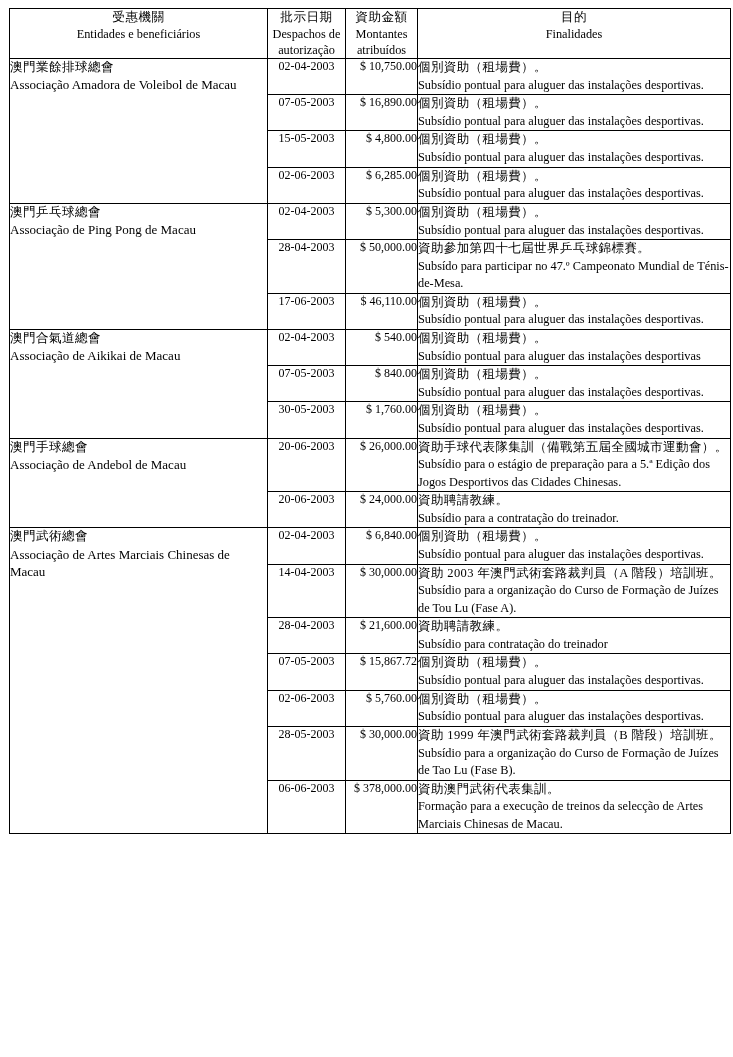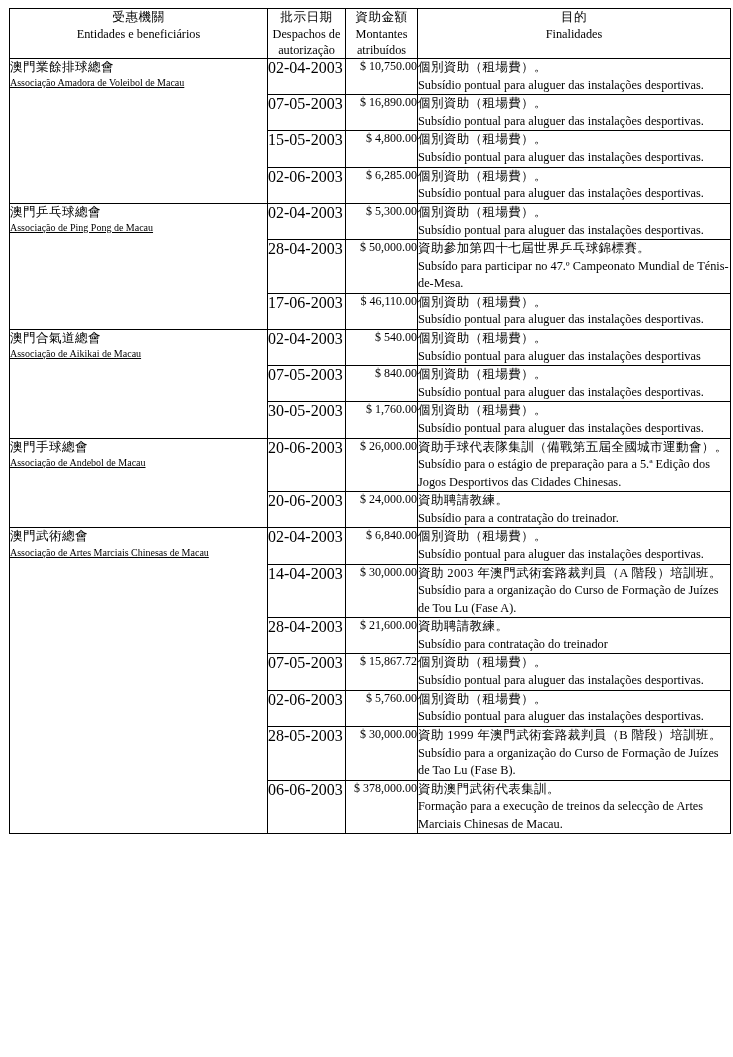--- a/index.html
+++ b/index.html
@@ -59,26 +59,26 @@
     margin-top: 16px;
   }
   td.entity .zh {
     display: block;
     font-size: 12.6px;
     letter-spacing: 0.4px;
     white-space: nowrap;
   }
   td.entity .pt {
     display: block;
-    font-size: 10px;
-    text-decoration: underline;
+    font-size: 13px;
   }
   td.date {
+    text-align: center;
     padding: 7px 3px 6px 3px;
-    font-size: 16px;
+    font-size: 12.0px;
     white-space: nowrap;
   }
   td.amount {
     text-align: right;
     padding: 7px 5px 6px 3px;
     font-size: 12.0px;
     white-space: nowrap;
   }
   td.purpose {
     padding: 6px 5px 6px 6px;

